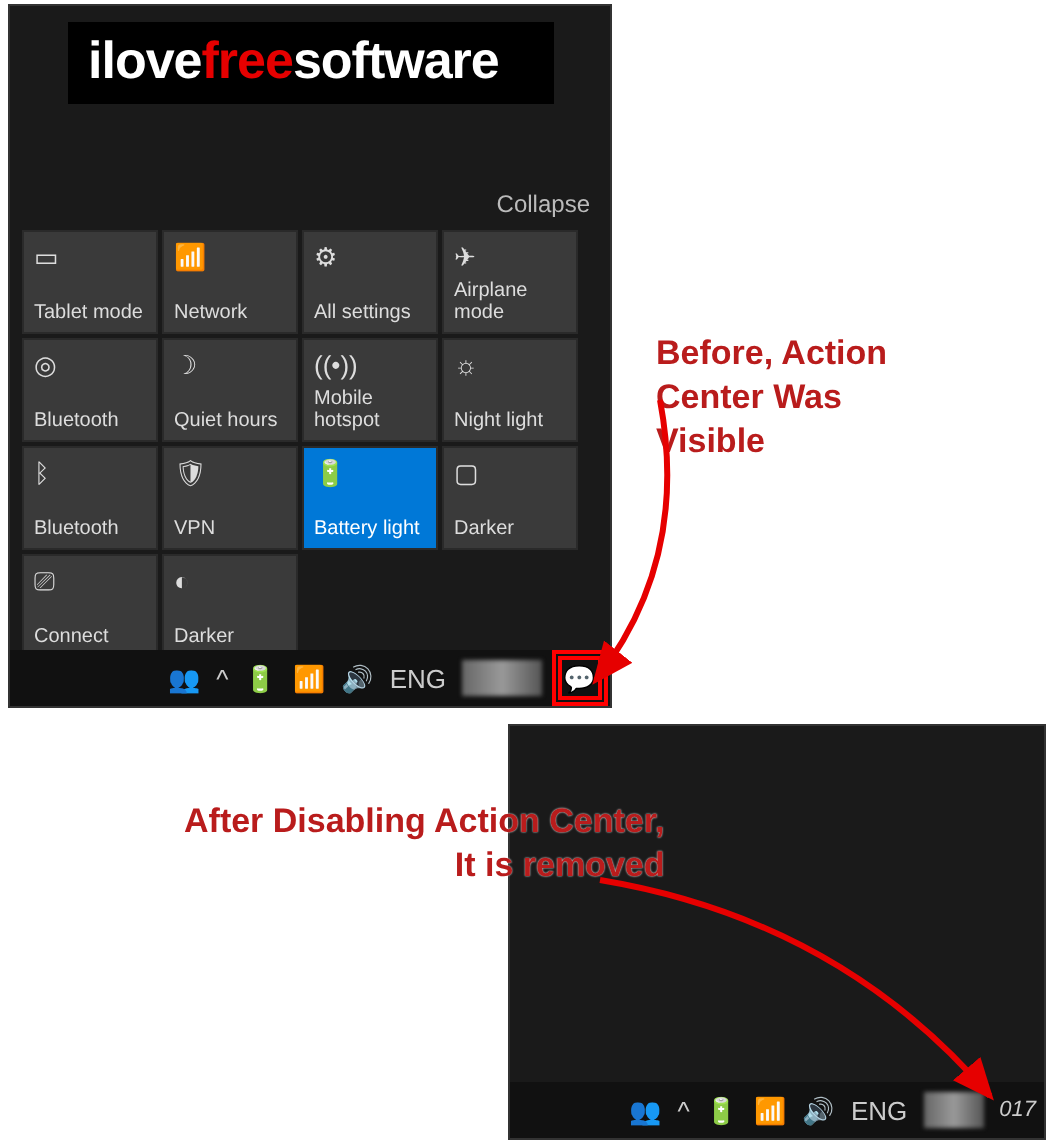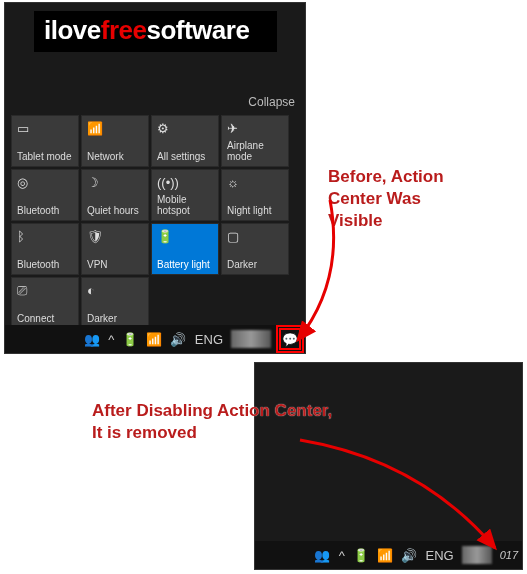--- a/index.html
+++ b/index.html
@@ -198,21 +198,21 @@
     <span class="tb-ico">^</span>
     <span class="tb-ico">🔋</span>
     <span class="tb-ico">📶</span>
     <span class="tb-ico">🔊</span>
     <span class="tb-ico">ENG</span>
     <span class="tb-blur" style="width:30px;"></span>
     <span style="font-size:11px;font-style:italic;">017</span>
   </div>
 </div>
 
-<div class="annotation" style="left:92px; top:400px; white-space:pre;"><span>After Disabling Action Center,
+<div class="annotation" style="left:92px; top:400px; white-space:pre;text-align:right;"><span>After Disabling Action Center,
 It is removed</span></div>
 <svg class="arrow" style="left:300px; top:440px;" width="220" height="120">
   <defs>
       <marker id="ah2" markerWidth="8" markerHeight="8" refX="6" refY="3" orient="auto">
         <path d="M0,0 L7,3 L0,6 Z" fill="#e60000"></path>
       </marker>
     </defs>
   <path d="M0,0 Q120,20 195,108" stroke="#e60000" stroke-width="3" fill="none" marker-end="url(#ah2)"></path>
 </svg>
 

